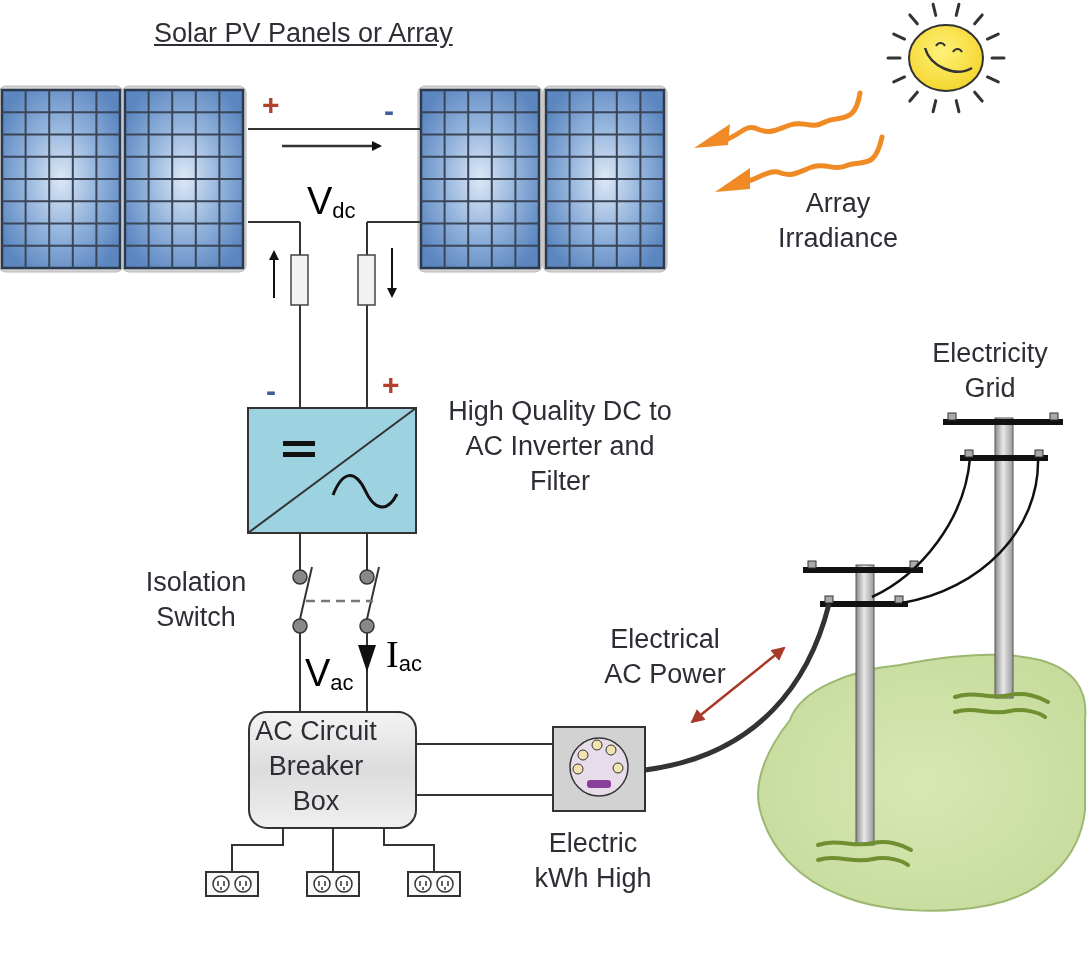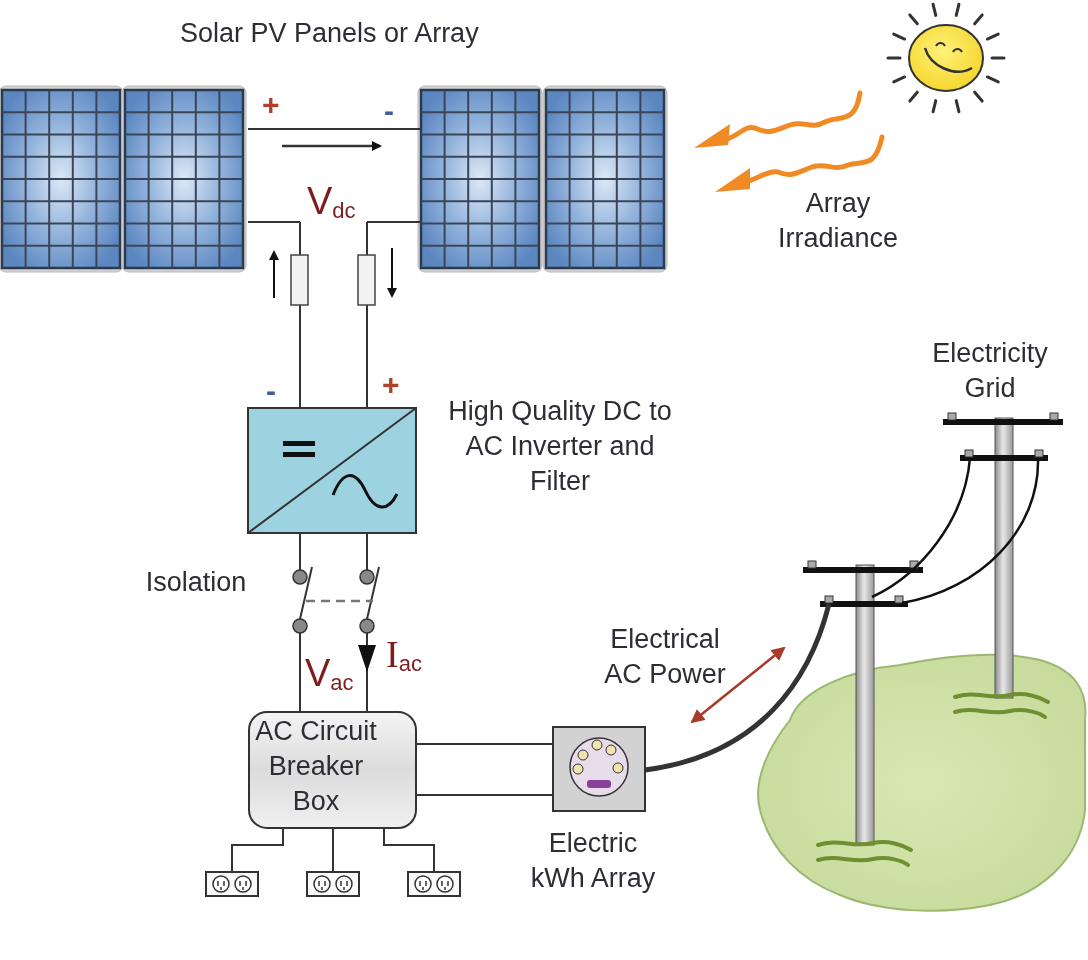--- a/index.html
+++ b/index.html
@@ -2,21 +2,21 @@
 <html><head>
 <meta charset="utf-8">
 <style>
   html, body { margin: 0; padding: 0; background: #ffffff; }
   body { width: 1088px; height: 960px; position: relative; overflow: hidden;
          font-family: "Liberation Sans", sans-serif; color: #2a2a2a; }
   #stage { position: absolute; left: 0; top: 0; width: 1088px; height: 960px; }
   .lbl { position: absolute; font-family: "Liberation Sans", sans-serif; font-size: 27px;
          color: #2d2d35; text-align: center; line-height: 35px; white-space: nowrap; }
   .lbl span { display: block; }
-  .sym { position: absolute; font-family: "Liberation Sans", sans-serif; font-size: 38px; color: #7f1d1d; text-align: right; }
+  .sym { position: absolute; font-family: "Liberation Sans", sans-serif; font-size: 38px; color: #000000; text-align: right; }
   .sym sub { font-size: 22px; vertical-align: -4px; }
   .pol { position: absolute; font-family: "Liberation Sans", sans-serif; font-size: 30px; font-weight: bold; }
   .plus { color: #b0402a; }
   .minus { color: #3d5f9a; }
 </style>
 </head>
 <body>
 
 <div id="stage">
   <svg width="1088" height="960" viewBox="0 0 1088 960" style="position:absolute;left:0;top:0">
@@ -263,47 +263,48 @@
     </g>
 
     <g fill="none" stroke="#f08a24" stroke-width="5" stroke-linecap="round">
       <path d="M860,93 C855,125 840,115 825,122 C810,130 805,120 790,125 C775,130 770,135 755,128 C745,125 740,135 725,140"></path>
       <path d="M882,137 C875,170 862,160 848,165 C833,172 828,162 812,167 C798,172 792,178 778,172 C768,170 760,178 745,182"></path>
     </g>
     <path d="M694,148 L730,124 L728,145 z" fill="#f08a24"></path>
     <path d="M715,192 L750,168 L750,189 z" fill="#f08a24"></path>
   </svg>
 
-  <div class="lbl" style="left:180px;top:16px;">Solar PV Panels or Array</div>
+  <div class="lbl" style="left:154px;top:16px;text-decoration:underline;">Solar PV Panels or Array</div>
 
   <div class="lbl" style="left:768px;top:186px;width:140px;">
     <span>Array</span>
     <span>Irradiance</span>
   </div>
 
   <div class="lbl" style="left:432px;top:394px;width:256px;">
     <span>High Quality DC to</span>
     <span>AC Inverter and</span>
     <span>Filter</span>
   </div>
 
   <div class="lbl" style="left:128px;top:565px;width:136px;">
     <span>Isolation</span>
+    <span>Switch</span>
   </div>
 
   <div class="lbl" style="left:249px;top:714px;width:134px;">
     <span>AC Circuit</span>
     <span>Breaker</span>
     <span>Box</span>
   </div>
 
 
   <div class="lbl" style="left:508px;top:826px;width:170px;">
     <span>Electric</span>
-    <span>kWh Array</span>
+    <span>kWh High</span>
   </div>
 
   <div class="lbl" style="left:920px;top:336px;width:140px;">
     <span>Electricity</span>
     <span>Grid</span>
   </div>
 
   <div class="lbl" style="left:590px;top:622px;width:150px;">
     <span>Electrical</span>
     <span>AC Power</span>

